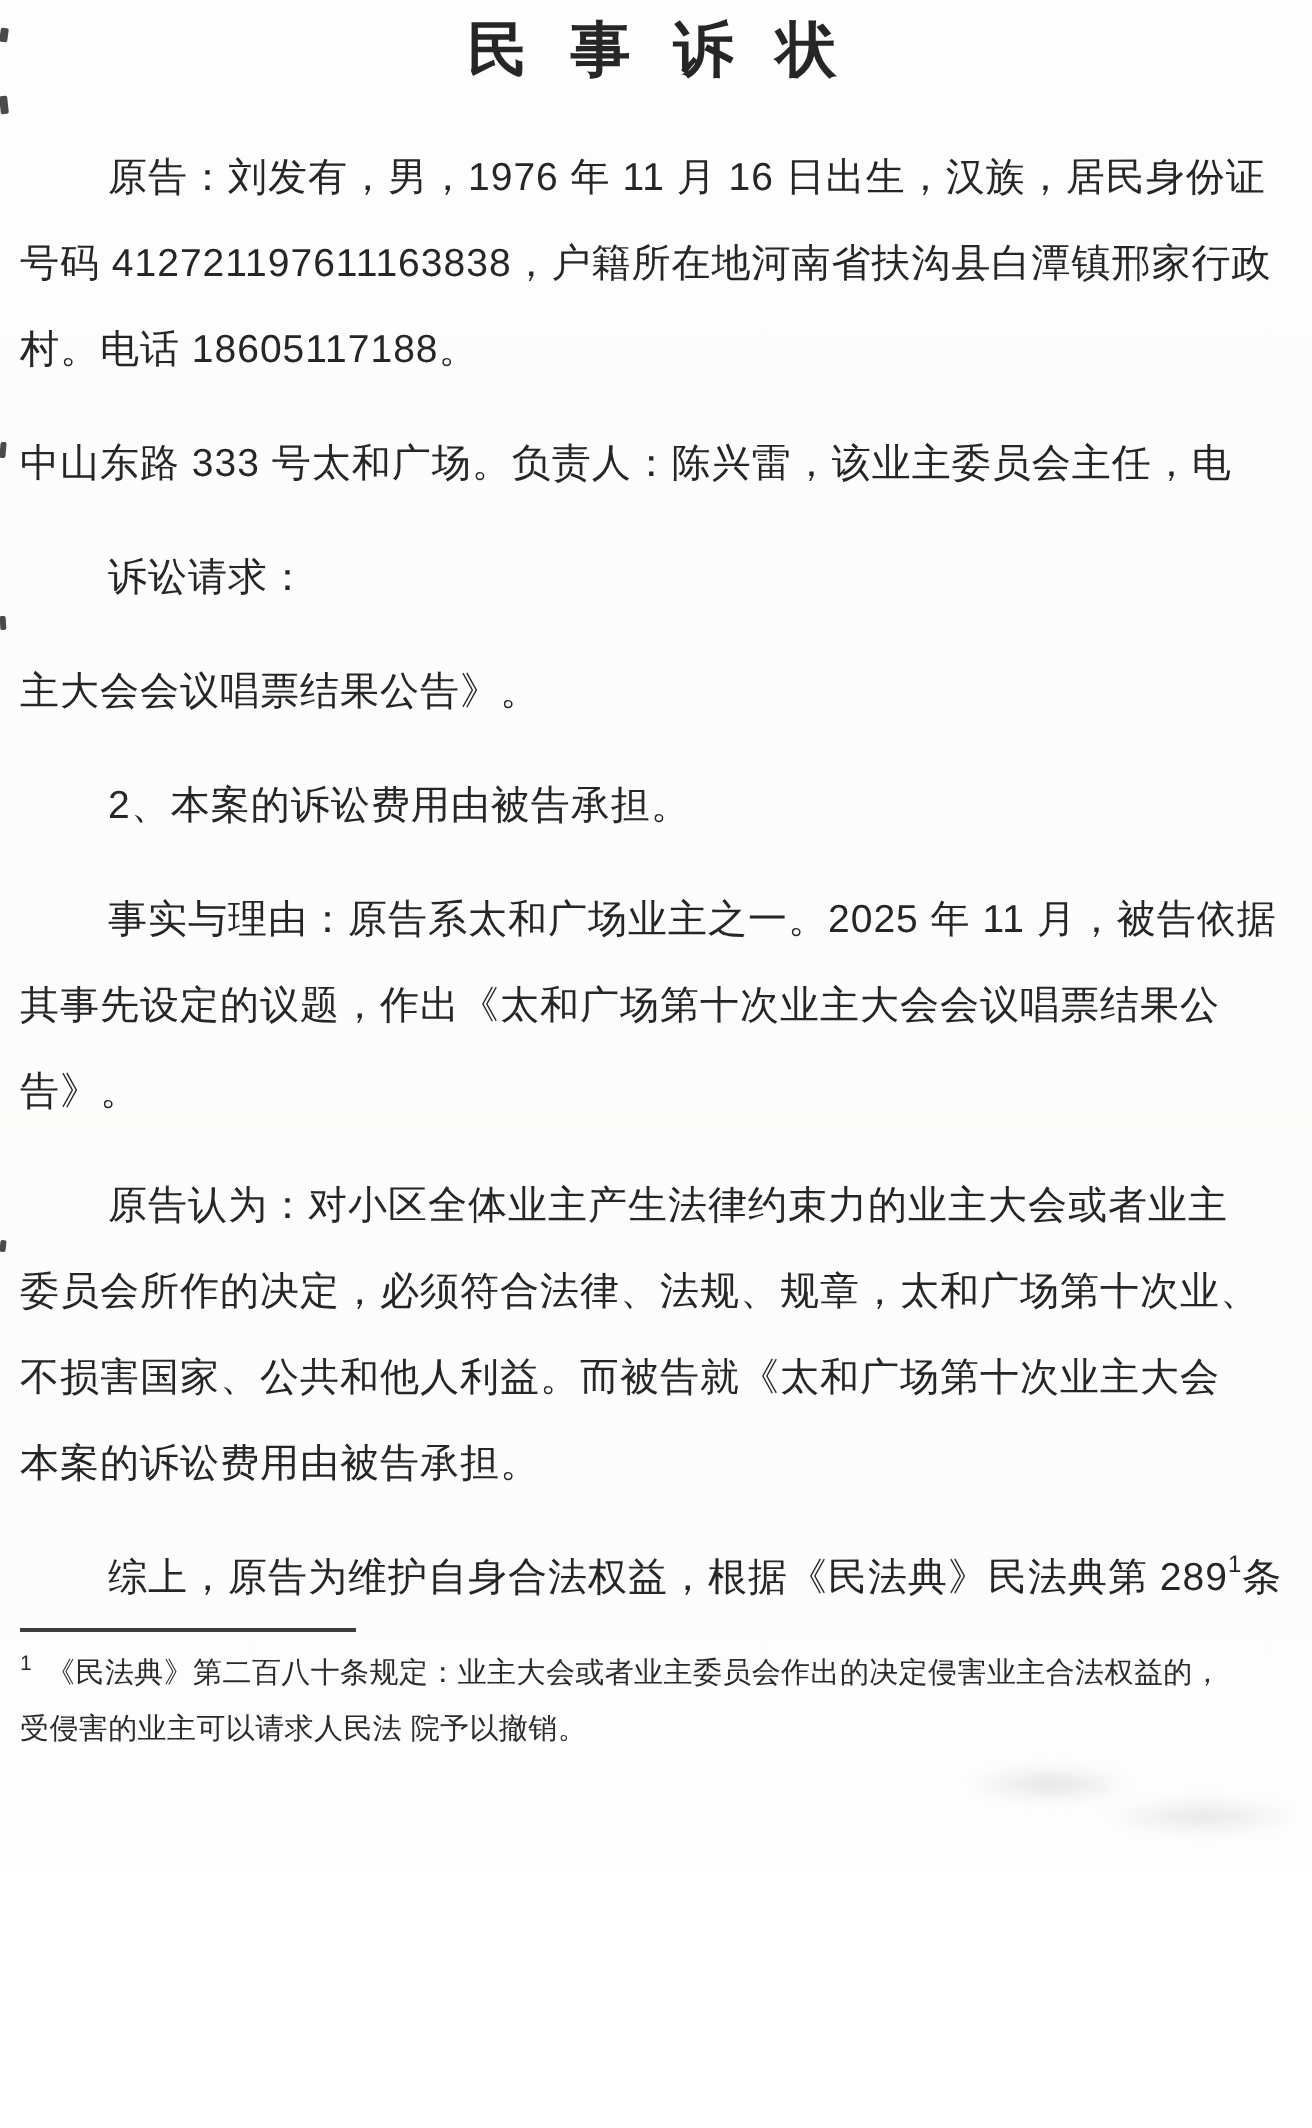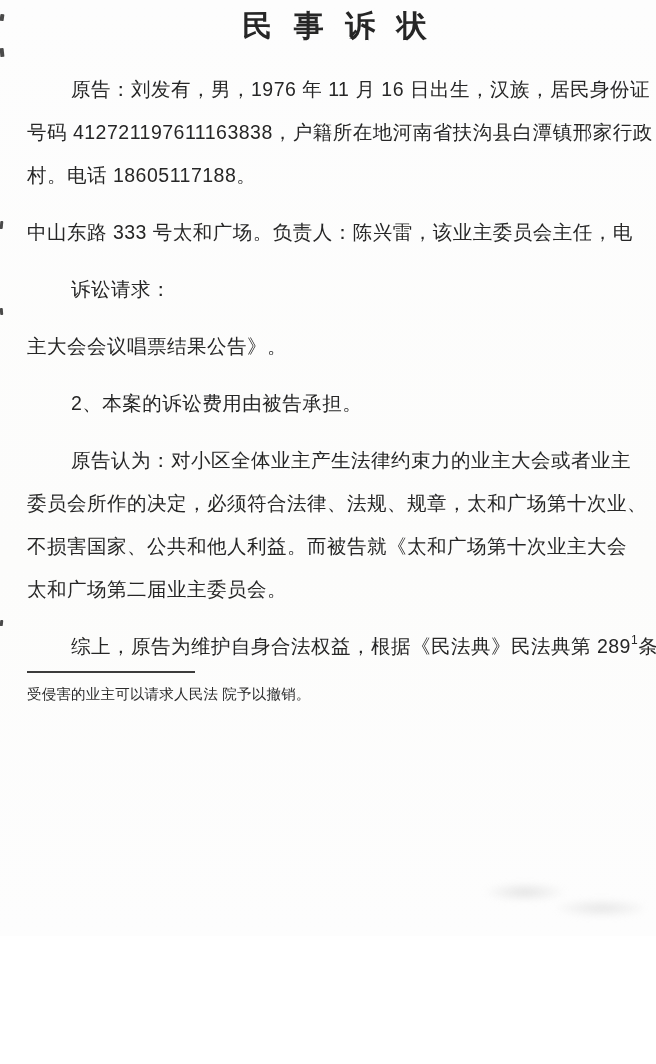--- a/index.html
+++ b/index.html
@@ -7,21 +7,21 @@
     padding: 0;
     background: #ffffff;
   }
   .page {
     position: relative;
     width: 656px;
     height: 936px;
     background: linear-gradient(180deg, #fdfdfd 0%, #fcfcfb 60%, #fdfdfd 100%);
     overflow: hidden;
     box-sizing: border-box;
-    padding: 4px 14px 0 27px;
+    padding: 4px 14px 0 10px;
     font-family: "Liberation Sans", serif;
     color: #262626;
   }
   .title {
     margin: 0 0 20px 0;
     font-size: 30px;
     line-height: 44px;
     font-weight: 600;
     text-align: center;
     letter-spacing: 0.22em;
@@ -105,36 +105,44 @@
   </div>
 
   <div class="para">
     <div class="line">主大会会议唱票结果公告》。</div>
   </div>
 
   <div class="para">
     <div class="line indent">2、本案的诉讼费用由被告承担。</div>
   </div>
 
+  <div class="para">
+    <div class="line indent">事实与理由：原告系太和广场业主之一。2025 年 11 月，被告依据</div>
+    <div class="line">其事先设定的议题，作出《太和广场第十次业主大会会议唱票结果公</div>
+    <div class="line">告》。</div>
+  </div>
 
   <div class="para">
     <div class="line indent">原告认为：对小区全体业主产生法律约束力的业主大会或者业主</div>
     <div class="line">委员会所作的决定，必须符合法律、法规、规章，太和广场第十次业、</div>
     <div class="line">不损害国家、公共和他人利益。而被告就《太和广场第十次业主大会</div>
-    <div class="line">太和广场第二届业主委员会。</div>
+    <div class="line">本案的诉讼费用由被告承担。</div>
   </div>
 
   <div class="para" style="margin-bottom:0">
     <div class="line indent">
       <span>综上，原告为维护自身合法权益，根据《民法典》民法典第 289</span><sup class="ref">1</sup><span>条</span>
     </div>
   </div>
 
   <div class="footnote">
     <div class="footnote-rule"></div>
+    <div class="fline">
+      <sup class="fmark">1</sup><span>《民法典》第二百八十条规定：业主大会或者业主委员会作出的决定侵害业主合法权益的，</span>
+    </div>
     <div class="fline">受侵害的业主可以请求人民法 院予以撤销。</div>
   </div>
 
   <div class="speck" style="top:14px; width:4px; height:7px; transform:rotate(8deg);"></div>
   <div class="speck" style="top:48px; width:4px; height:9px; transform:rotate(-6deg);"></div>
   <div class="speck" style="top:221px; width:3px; height:8px; transform:rotate(5deg);"></div>
   <div class="speck" style="top:308px; width:3px; height:7px; transform:rotate(-4deg);"></div>
   <div class="speck" style="top:620px; width:3px; height:6px; transform:rotate(6deg);"></div>
 
   <div class="watermark-smudge"></div>

